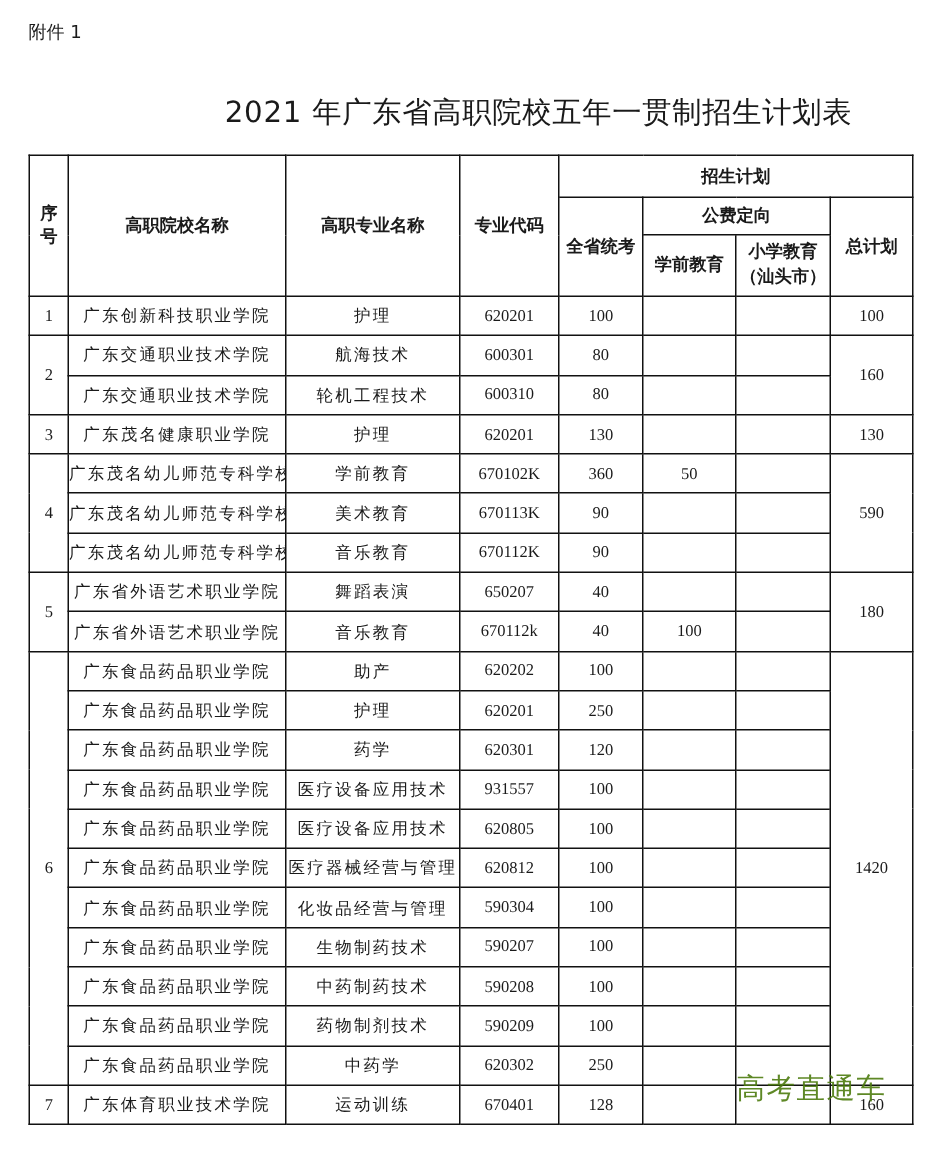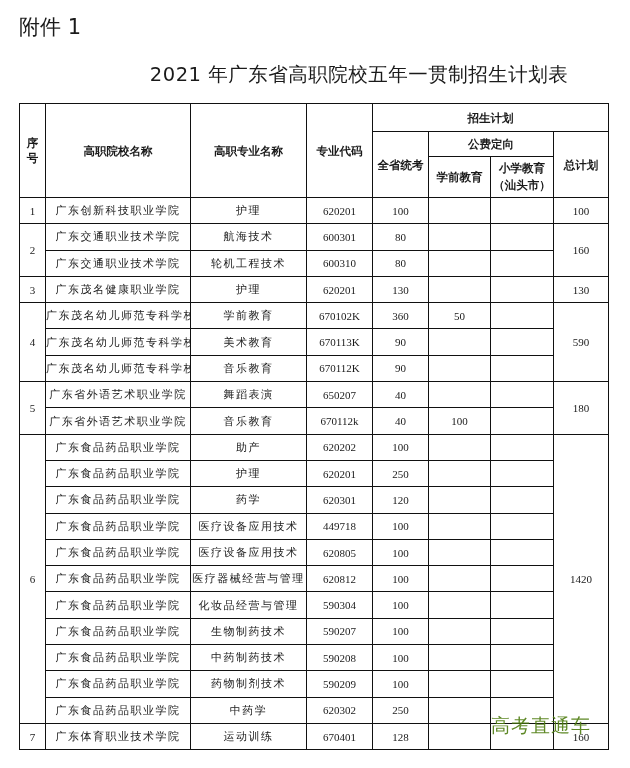--- a/index.html
+++ b/index.html
@@ -1,18 +1,18 @@
 <!DOCTYPE html>
 <html><head>
 <meta charset="utf-8">
 <style>
   html, body { margin:0; padding:0; background:#fff; }
   body { width:630px; height:768px; position:relative; overflow:hidden;
          font-family:"DejaVu Serif","Liberation Serif",serif; color:#1a1a1a; }
-  .attach { position:absolute; left:19px; top:13px; font-size:21px; font-family:"DejaVu Sans","Liberation Sans",sans-serif; }
+  .attach { position:absolute; left:19px; top:13px; font-size:12px; font-family:"DejaVu Sans","Liberation Sans",sans-serif; }
   .title { position:absolute; left:0; width:630px; top:61px; text-align:center; font-size:19.5px; font-family:"DejaVu Sans","Liberation Sans",sans-serif; letter-spacing:0.5px;margin-left:44px; }
   table.plan { position:absolute; left:19px; top:103px; border-collapse:collapse; table-layout:fixed; width:589px; }
   table.plan td, table.plan th { border:1px solid #111; text-align:center; vertical-align:middle; padding:0; overflow:hidden; white-space:nowrap; }
   table.plan th { font-family:Liberation Serif, serif; font-weight:bold; font-size:11.5px; line-height:14px; }
   table.plan td { font-size:11px; height:25.3px; }
   td.name { font-family:Liberation Serif, serif; font-size:10.5px; letter-spacing:1.5px; }
   td.major { font-family:"DejaVu Sans","Liberation Sans",sans-serif; font-size:10.5px; letter-spacing:1.5px;margin-left:20px; }
   td.num { font-family:"Liberation Serif","DejaVu Serif",serif; font-size:12px; }
   .seq { font-family:"Liberation Serif","DejaVu Serif",serif; font-size:12px; }
   .watermark { position:absolute; left:491px; top:713px; font-size:19px; color:#4d7c0f;
@@ -161,21 +161,21 @@
         <td class="name">广东食品药品职业学院</td>
         <td class="major">药学</td>
         <td class="num">620301</td>
         <td class="num">120</td>
         <td class="num"></td>
         <td class="num"></td>
       </tr>
       <tr>
         <td class="name">广东食品药品职业学院</td>
         <td class="major">医疗设备应用技术</td>
-        <td class="num">449718</td>
+        <td class="num">931557</td>
         <td class="num">100</td>
         <td class="num"></td>
         <td class="num"></td>
       </tr>
       <tr>
         <td class="name">广东食品药品职业学院</td>
         <td class="major">医疗设备应用技术</td>
         <td class="num">620805</td>
         <td class="num">100</td>
         <td class="num"></td>

